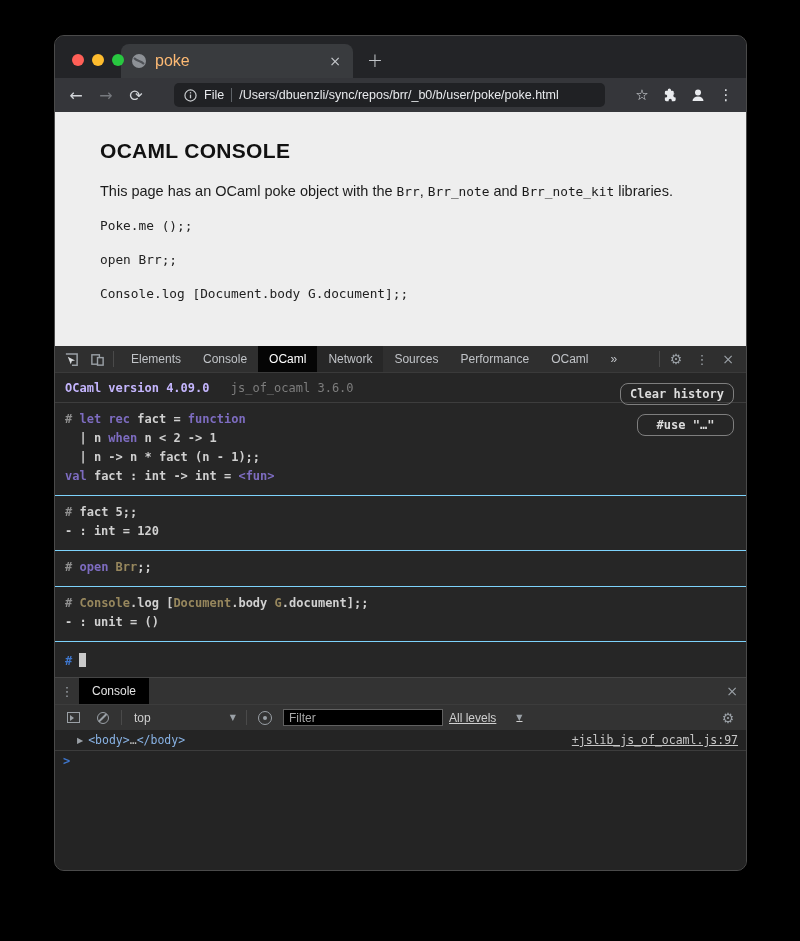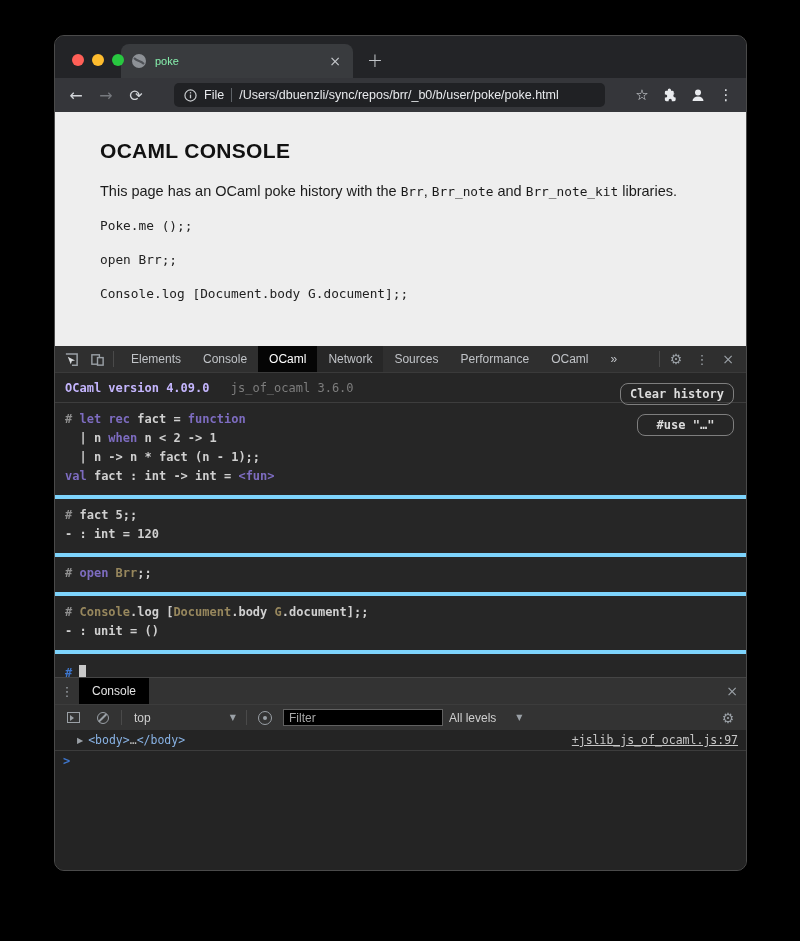--- a/index.html
+++ b/index.html
@@ -9,21 +9,21 @@
   .window { position:absolute; left:54px; top:35px; width:693px; height:836px;
     background:#242424; border:1px solid #4a4a4a; border-radius:10px; overflow:hidden;
     display:flex; flex-direction:column; }
 
   
   .tabstrip { height:42px; background:#232427; display:flex; align-items:flex-end; flex:0 0 auto; }
   .traffic { display:flex; gap:8px; align-items:center; position:absolute; left:17px; top:18px; }
   .tl { width:12px; height:12px; border-radius:50%; }
   .tab { margin-left:66px; width:232px; height:34px; background:#393b3e; border-radius:8px 8px 0 0;
     display:flex; align-items:center; padding:0 10px; gap:8px; }
-  .tab-title { color:#86efac; font-size:11px; flex:1; }
+  .tab-title { color:#fdba74; font-size:16px; flex:1; }
   .tab-close { color:#c3c6ca; font-size:14px; width:16px; text-align:center; cursor:default; }
   .newtab { color:#c3c6ca; font-size:19px; font-weight:300; margin:0 0 7px 14px; }
 
   
   .toolbar { height:34px; background:#35363a; display:flex; align-items:center; padding:0 8px; gap:4px; flex:0 0 auto; }
   .nav-ic { width:26px; height:26px; display:flex; align-items:center; justify-content:center;
     font-family:"DejaVu Sans", sans-serif; font-size:16px; color:#d2d5d9; }
   .nav-ic.dim { color:#76797e; }
   .omnibox { flex:1; height:24px; background:#202124; border-radius:5px; margin:0 21px;
     display:flex; align-items:center; padding:0 10px; gap:7px; }
@@ -51,21 +51,21 @@
   .dt-tab.dim { background:#272727; }
   .dt-right { margin-left:auto; display:flex; align-items:center; gap:2px; padding-right:6px; }
   .glyph { font-family:"DejaVu Sans", sans-serif; }
 
   
   .repl { height:304px; background:#262626; position:relative; overflow:hidden; flex:0 0 auto;
     font-family:"DejaVu Sans Mono", monospace; font-size:12px; font-weight:bold; color:#d0d0d0; }
   .repl-head { padding:8px 10px 7px; border-bottom:1px solid #3d3d3d; }
   .ver-b { color:#c4b5fd; }
   .ver-d { color:#7d7d7d; font-weight:normal; margin-left:14px; }
-  .rblock { padding:7px 10px 9px; border-bottom:4px solid #7dd3fc; }
+  .rblock { padding:7px 10px 9px; border-bottom:1px solid #7dd3fc; }
   .rblock.prompt { border-bottom:none; padding-top:10px; }
   .rl { white-space:pre; line-height:19px; }
   .t-p { color:#8f8f8f; }
   .t-k { color:#7d6cc0; }
   .t-m { color:#97875d; }
   .t-d { color:#d0d0d0; }
   .t-b { color:#3e76cc; }
   .cursor { display:inline-block; width:7px; height:14px; background:#c9c9c9; vertical-align:-2px; }
   .repl-btns { position:absolute; top:10px; right:12px; display:flex; flex-direction:column; gap:9px; align-items:flex-end; }
   .repl-btn { font-family:"DejaVu Sans Mono", monospace; font-size:12px; font-weight:bold; color:#dcdcdc;
@@ -78,21 +78,21 @@
   .drawer-tab { height:100%; background:#000; color:#e3e3e3; font-size:12px; display:flex; align-items:center; padding:0 13px; }
   .drawer-close { margin-left:auto; width:28px; text-align:center; color:#9aa0a6; font-size:14px; }
 
   .ctoolbar { height:26px; background:#333333; border-top:1px solid #3c3c3c; display:flex; align-items:center; padding:0 6px; gap:6px; flex:0 0 auto; }
   .ct-sep { width:1px; height:15px; background:#4a4a4a; }
   .ctx-select { width:112px; display:flex; align-items:center; color:#cfcfcf; font-size:12px; padding-left:6px; }
   .ctx-arrow { margin-left:auto; font-size:8px; color:#9aa0a6; padding-right:4px; }
   .filter-input { width:160px; height:17px; background:#000000; border:1px solid #606060; color:#c9c9c9;
     font-size:12px; font-family:"Liberation Sans", sans-serif; padding:0 5px; outline:none; }
   .filter-input::placeholder { color:#a8a8a8; }
-  .levels { color:#cfcfcf; font-size:12px; display:flex; align-items:center; gap:20px; }
+  .levels { color:#cfcfcf; font-size:12px; display:flex; align-items:center; gap:20px;text-decoration:underline; }
   .levels .ctx-arrow { padding:0; }
   .ct-gear { margin-left:auto; color:#9aa0a6; }
 
   .cmsg { height:21px; border-bottom:1px solid #3c3c3c; display:flex; align-items:center;
     font-family:"DejaVu Sans Mono", monospace; font-size:11.5px; padding:0 8px; flex:0 0 auto; }
   .cmsg-tri { color:#9aa0a6; font-size:8px; margin:0 5px 0 14px; }
   .tok-el { color:#88b2e4; }
   .tok-dim { color:#bdbdbd; }
   .cmsg-link { margin-left:auto; color:#c7c7c7; text-decoration:underline; }
   .cprompt { height:20px; display:flex; align-items:center; padding:0 8px;
@@ -153,21 +153,21 @@
       <svg width="16" height="16" viewBox="0 0 16 16">
         <circle cx="8" cy="5.4" r="3" fill="#e8eaed"></circle>
         <path d="M2.5 14a5.5 4.6 0 0 1 11 0z" fill="#e8eaed"></path>
       </svg>
     </span>
     <span class="right-ic glyph">⋮</span>
   </div>
 
   <div class="page">
     <h1>OCAML CONSOLE</h1>
-    <p><span>This page has an OCaml poke history with the </span><span class="mono">Brr</span><span>, </span><span class="mono">Brr_note</span><span> and </span><span class="mono">Brr_note_kit</span><span> libraries.</span></p>
+    <p><span>This page has an OCaml poke object with the </span><span class="mono">Brr</span><span>, </span><span class="mono">Brr_note</span><span> and </span><span class="mono">Brr_note_kit</span><span> libraries.</span></p>
     <div>
         <p class="codeline">Poke.me ();;</p>
         <p class="codeline">open Brr;;</p>
         <p class="codeline">Console.log [Document.body G.document];;</p>
       </div>
   </div>
 
   <div class="dtbar">
     <div class="dt-icons">
       <span class="dt-icon">

